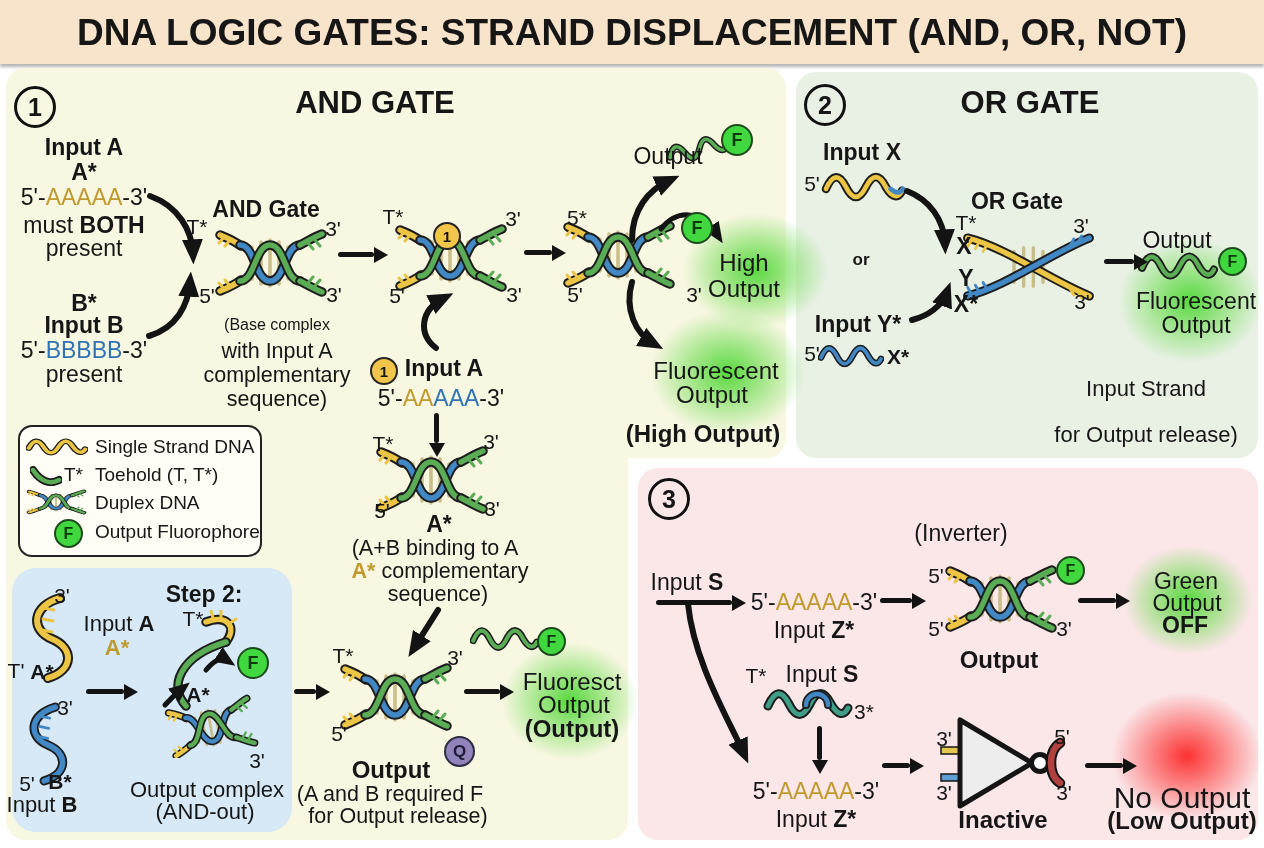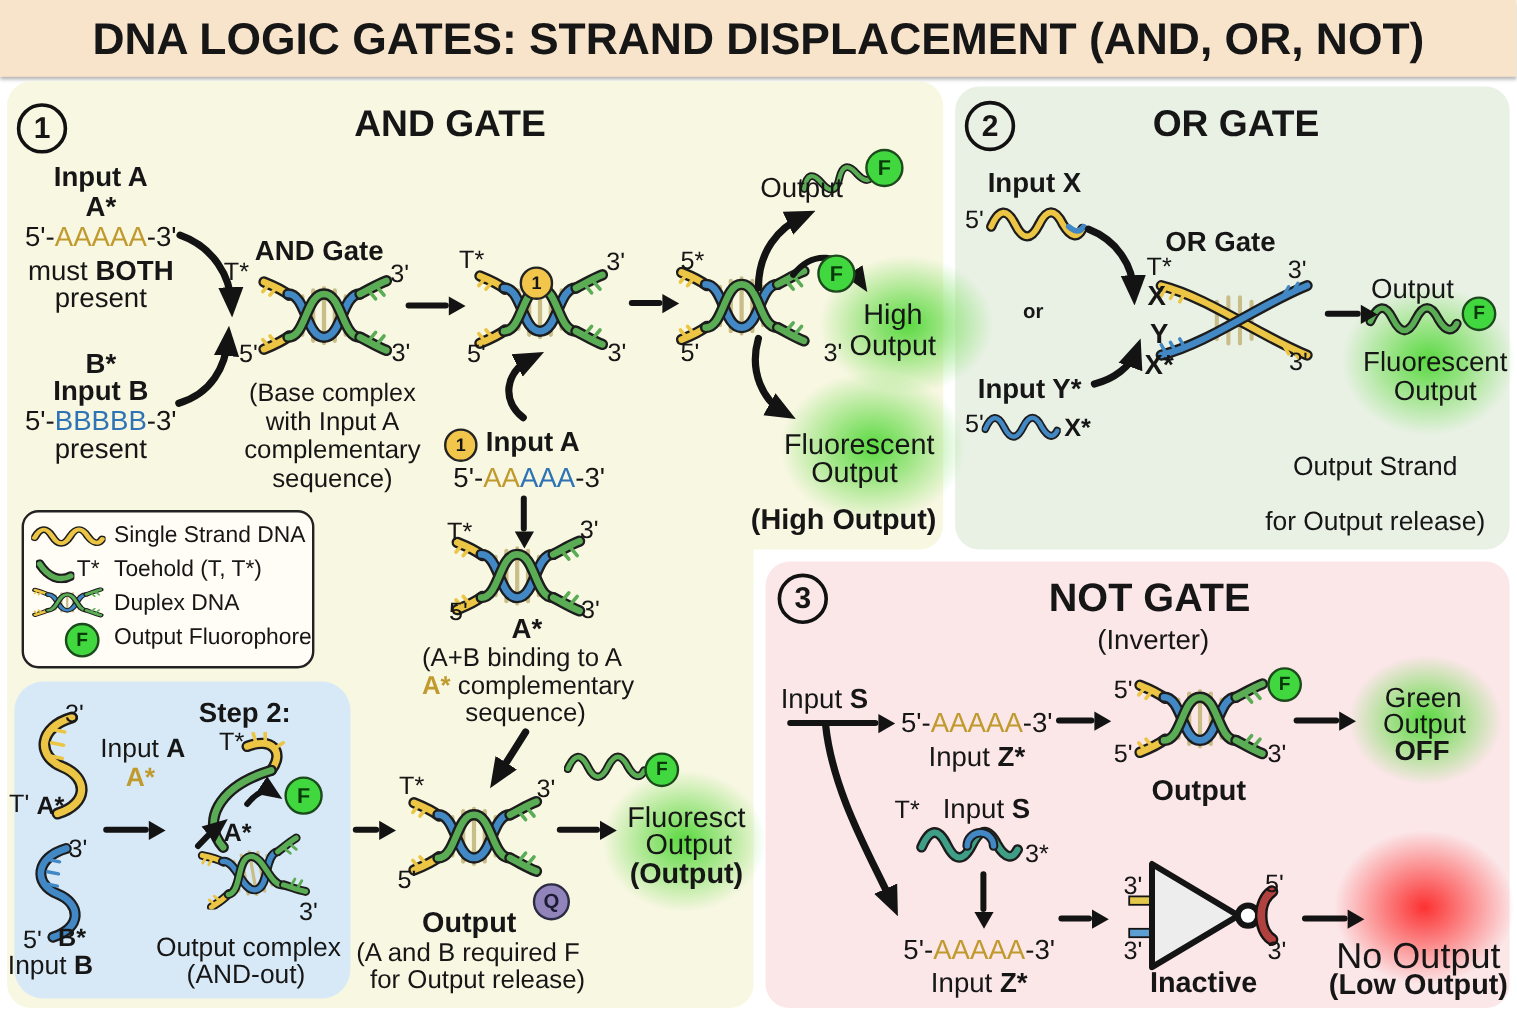--- a/index.html
+++ b/index.html
@@ -117,21 +117,21 @@
     </svg>
 
   <div class="lbl b" style="left:266px;top:197px;font-size:23px">AND Gate</div>
   <svg class="icon" style="left:210px;top:225px" width="120" height="76" viewBox="0 0 120 76">
       <use href="#helixA"></use>
     </svg>
   <div class="lbl" style="left:197px;top:215px;font-size:21px">T*</div>
   <div class="lbl" style="left:333px;top:217px;font-size:21px">3'</div>
   <div class="lbl" style="left:207px;top:284px;font-size:21px">5'</div>
   <div class="lbl" style="left:334px;top:283px;font-size:21px">3'</div>
-  <div class="lbl" style="left:277px;top:316px;font-size:21px">(Base complex</div>
+  <div class="lbl" style="left:277px;top:316px;font-size:16px">(Base complex</div>
   <div class="lbl" style="left:277px;top:340px;font-size:21.5px">with Input A</div>
   <div class="lbl" style="left:277px;top:364px;font-size:21.5px">complementary</div>
   <div class="lbl" style="left:277px;top:388px;font-size:21.5px">sequence)</div>
 
   <div class="harrow" style="left:338px;top:252px;width:36px"></div>
 
   <svg class="icon" style="left:390px;top:220px" width="120" height="76" viewBox="0 0 120 76">
       <use href="#helixA"></use>
     </svg>
   <div class="badge" style="left:433px;top:222px">1</div>
@@ -318,25 +318,24 @@
 
   <div class="harrow" style="left:1104px;top:259px;width:30px"></div>
   <div class="lbl" style="left:1177px;top:228px;font-size:23px">Output</div>
   <svg class="icon" style="left:1136px;top:248px" width="84" height="36" viewBox="0 0 88 40">
       <use href="#sine" stroke="#1d1d1d" stroke-width="9"></use>
       <use href="#sine" stroke="#5aac55" stroke-width="5"></use>
     </svg>
   <div class="fcirc sm" style="left:1218px;top:247px">F</div>
   <div class="lbl" style="left:1196px;top:289px;font-size:23px">Fluorescent</div>
   <div class="lbl" style="left:1196px;top:313px;font-size:23px">Output</div>
-  <div class="lbl" style="left:1146px;top:377px;font-size:22px">Output Strand</div>
+  <div class="lbl" style="left:1146px;top:377px;font-size:22px">Input Strand</div>
   <div class="lbl" style="left:1146px;top:423px;font-size:22px">for Output release)</div>
 
   <div class="numc" style="left:648px;top:478px">3</div>
-  <div class="lbl b" style="left:958px;top:480px;font-size:33px">NOT GATE</div>
   <div class="lbl" style="left:961px;top:521px;font-size:23px">(Inverter)</div>
 
   <div class="lbl" style="left:687px;top:570px;font-size:23px"><span>Input </span><span class="b">S</span></div>
   <div class="harrow" style="left:656px;top:600px;width:76px"></div>
   <svg class="curve" style="left:680px;top:600px" width="78" height="170" viewBox="0 0 78 170">
       <path d="M8,4 C14,62 48,118 64,154" marker-end="url(#ah)"></path>
     </svg>
 
   <div class="lbl" style="left:814px;top:590px;font-size:23px"><span>5'-</span><span class="gold">AAAAA</span><span>-3'</span></div>
   <div class="lbl" style="left:814px;top:618px;font-size:23px"><span>Input </span><span class="b">Z*</span></div>

